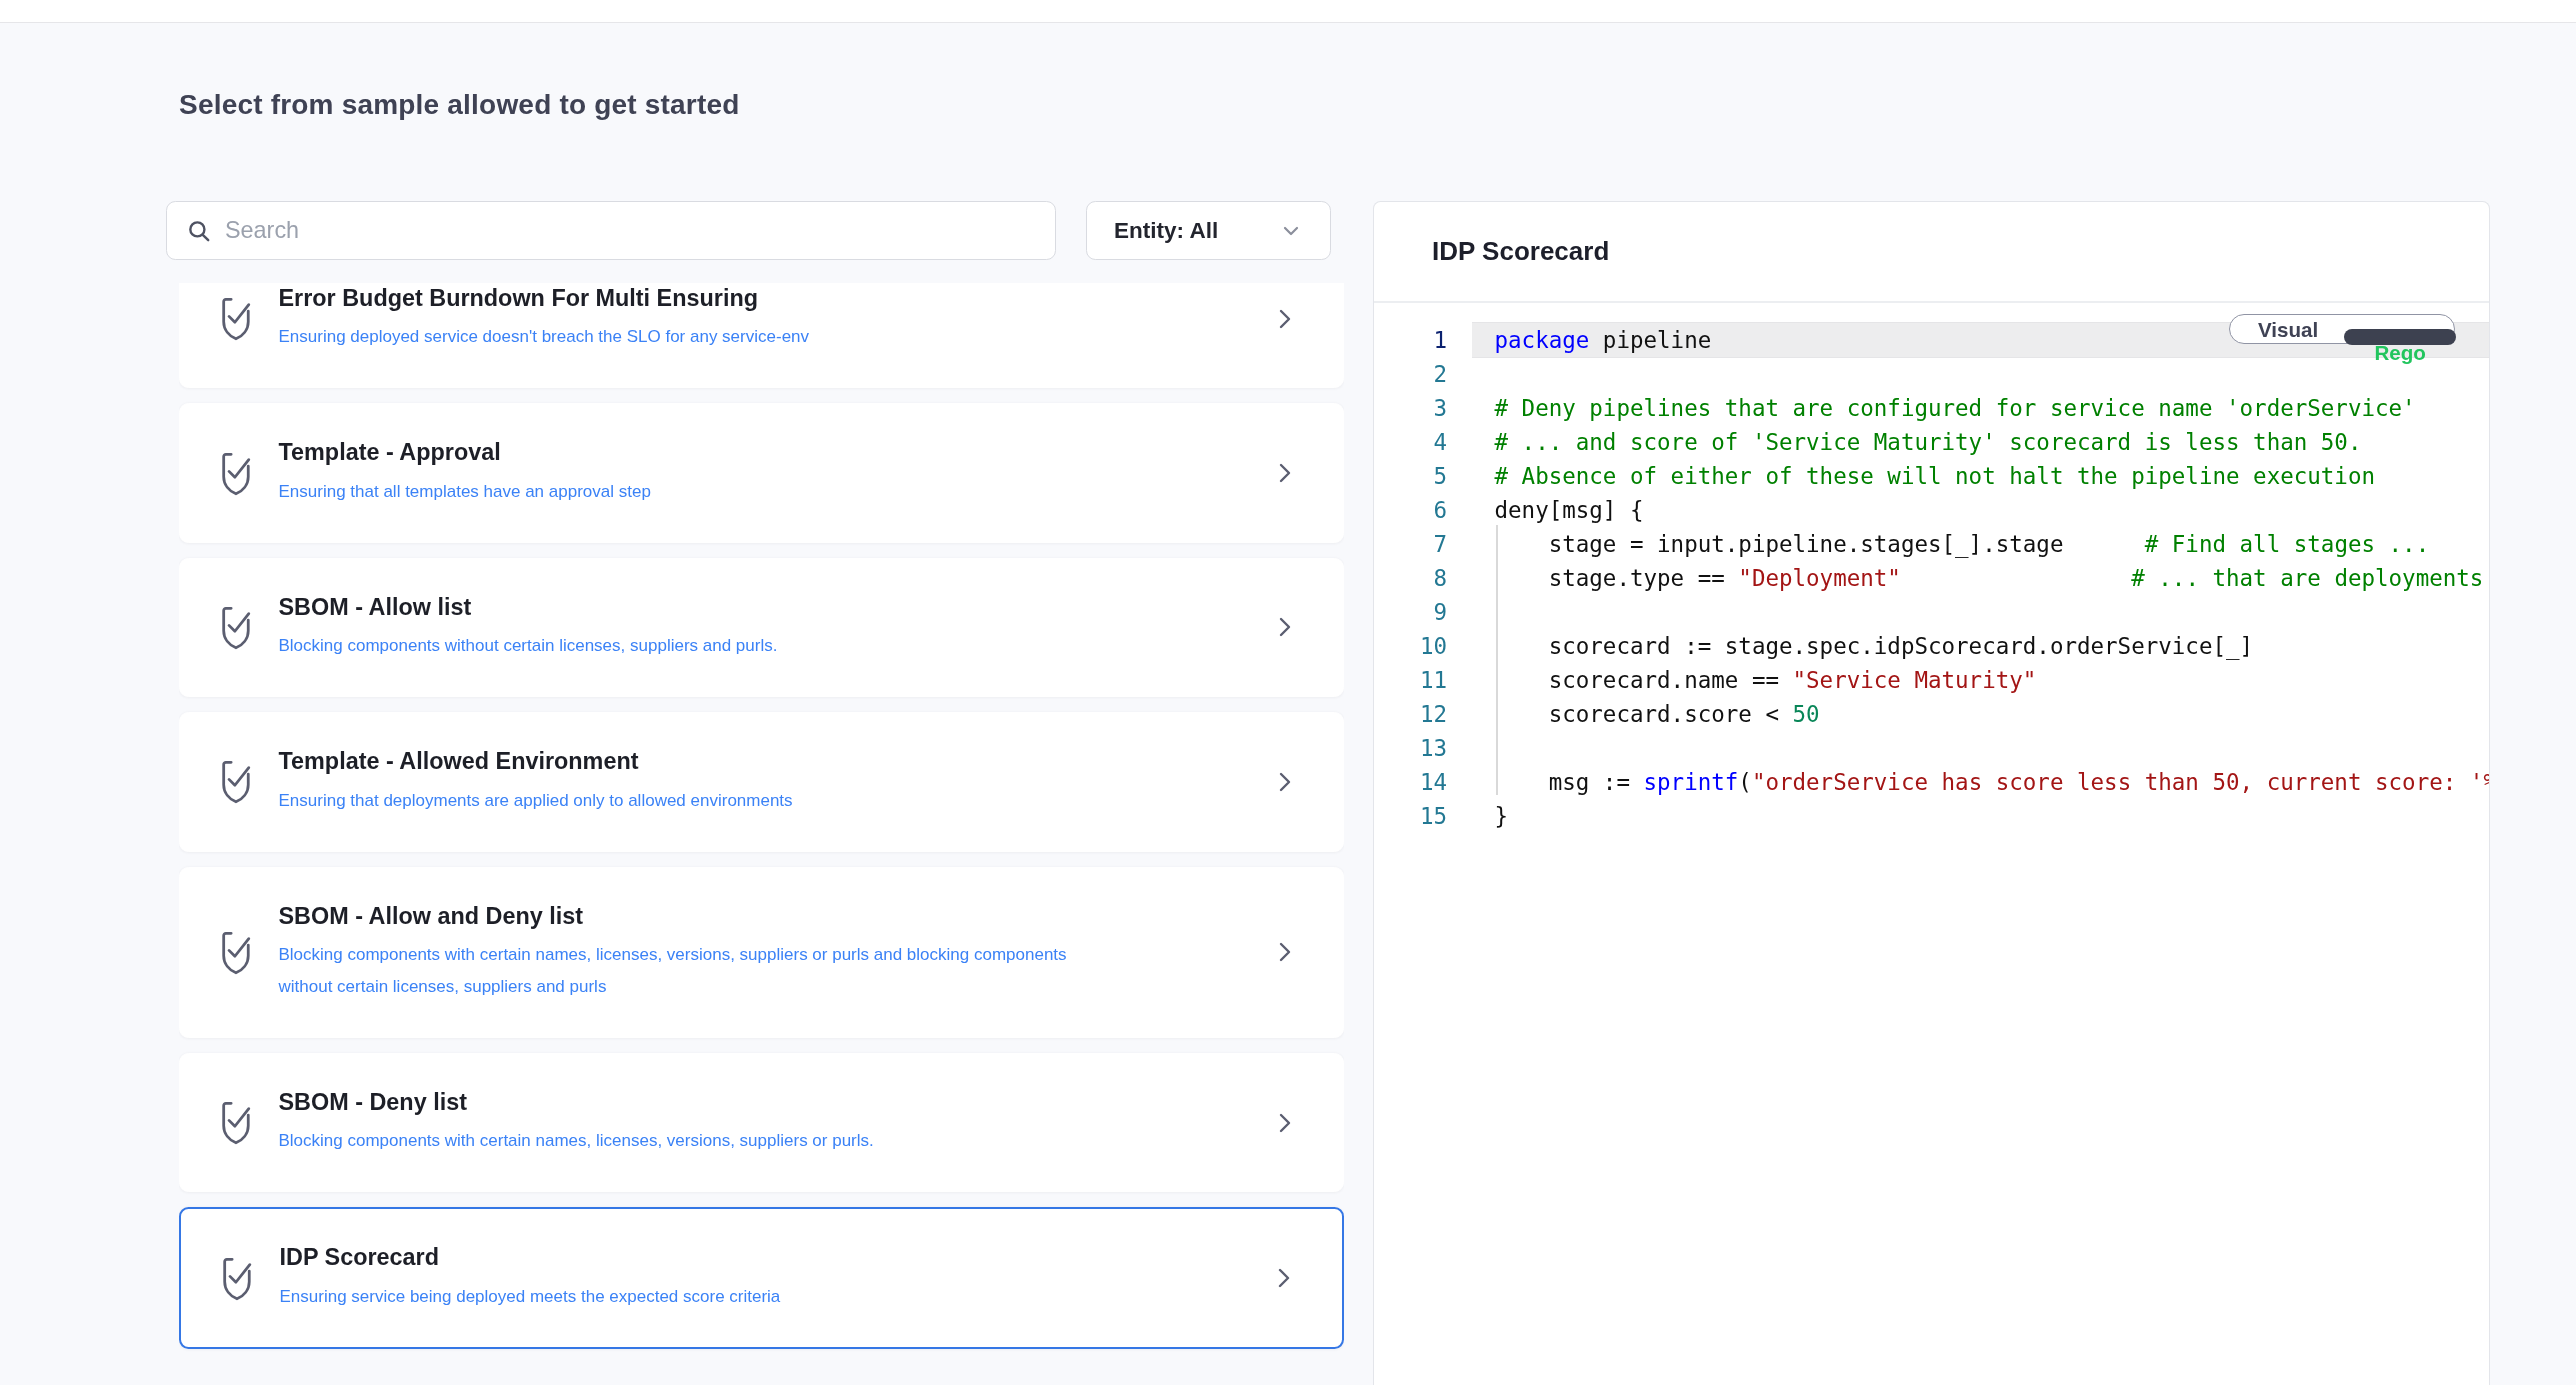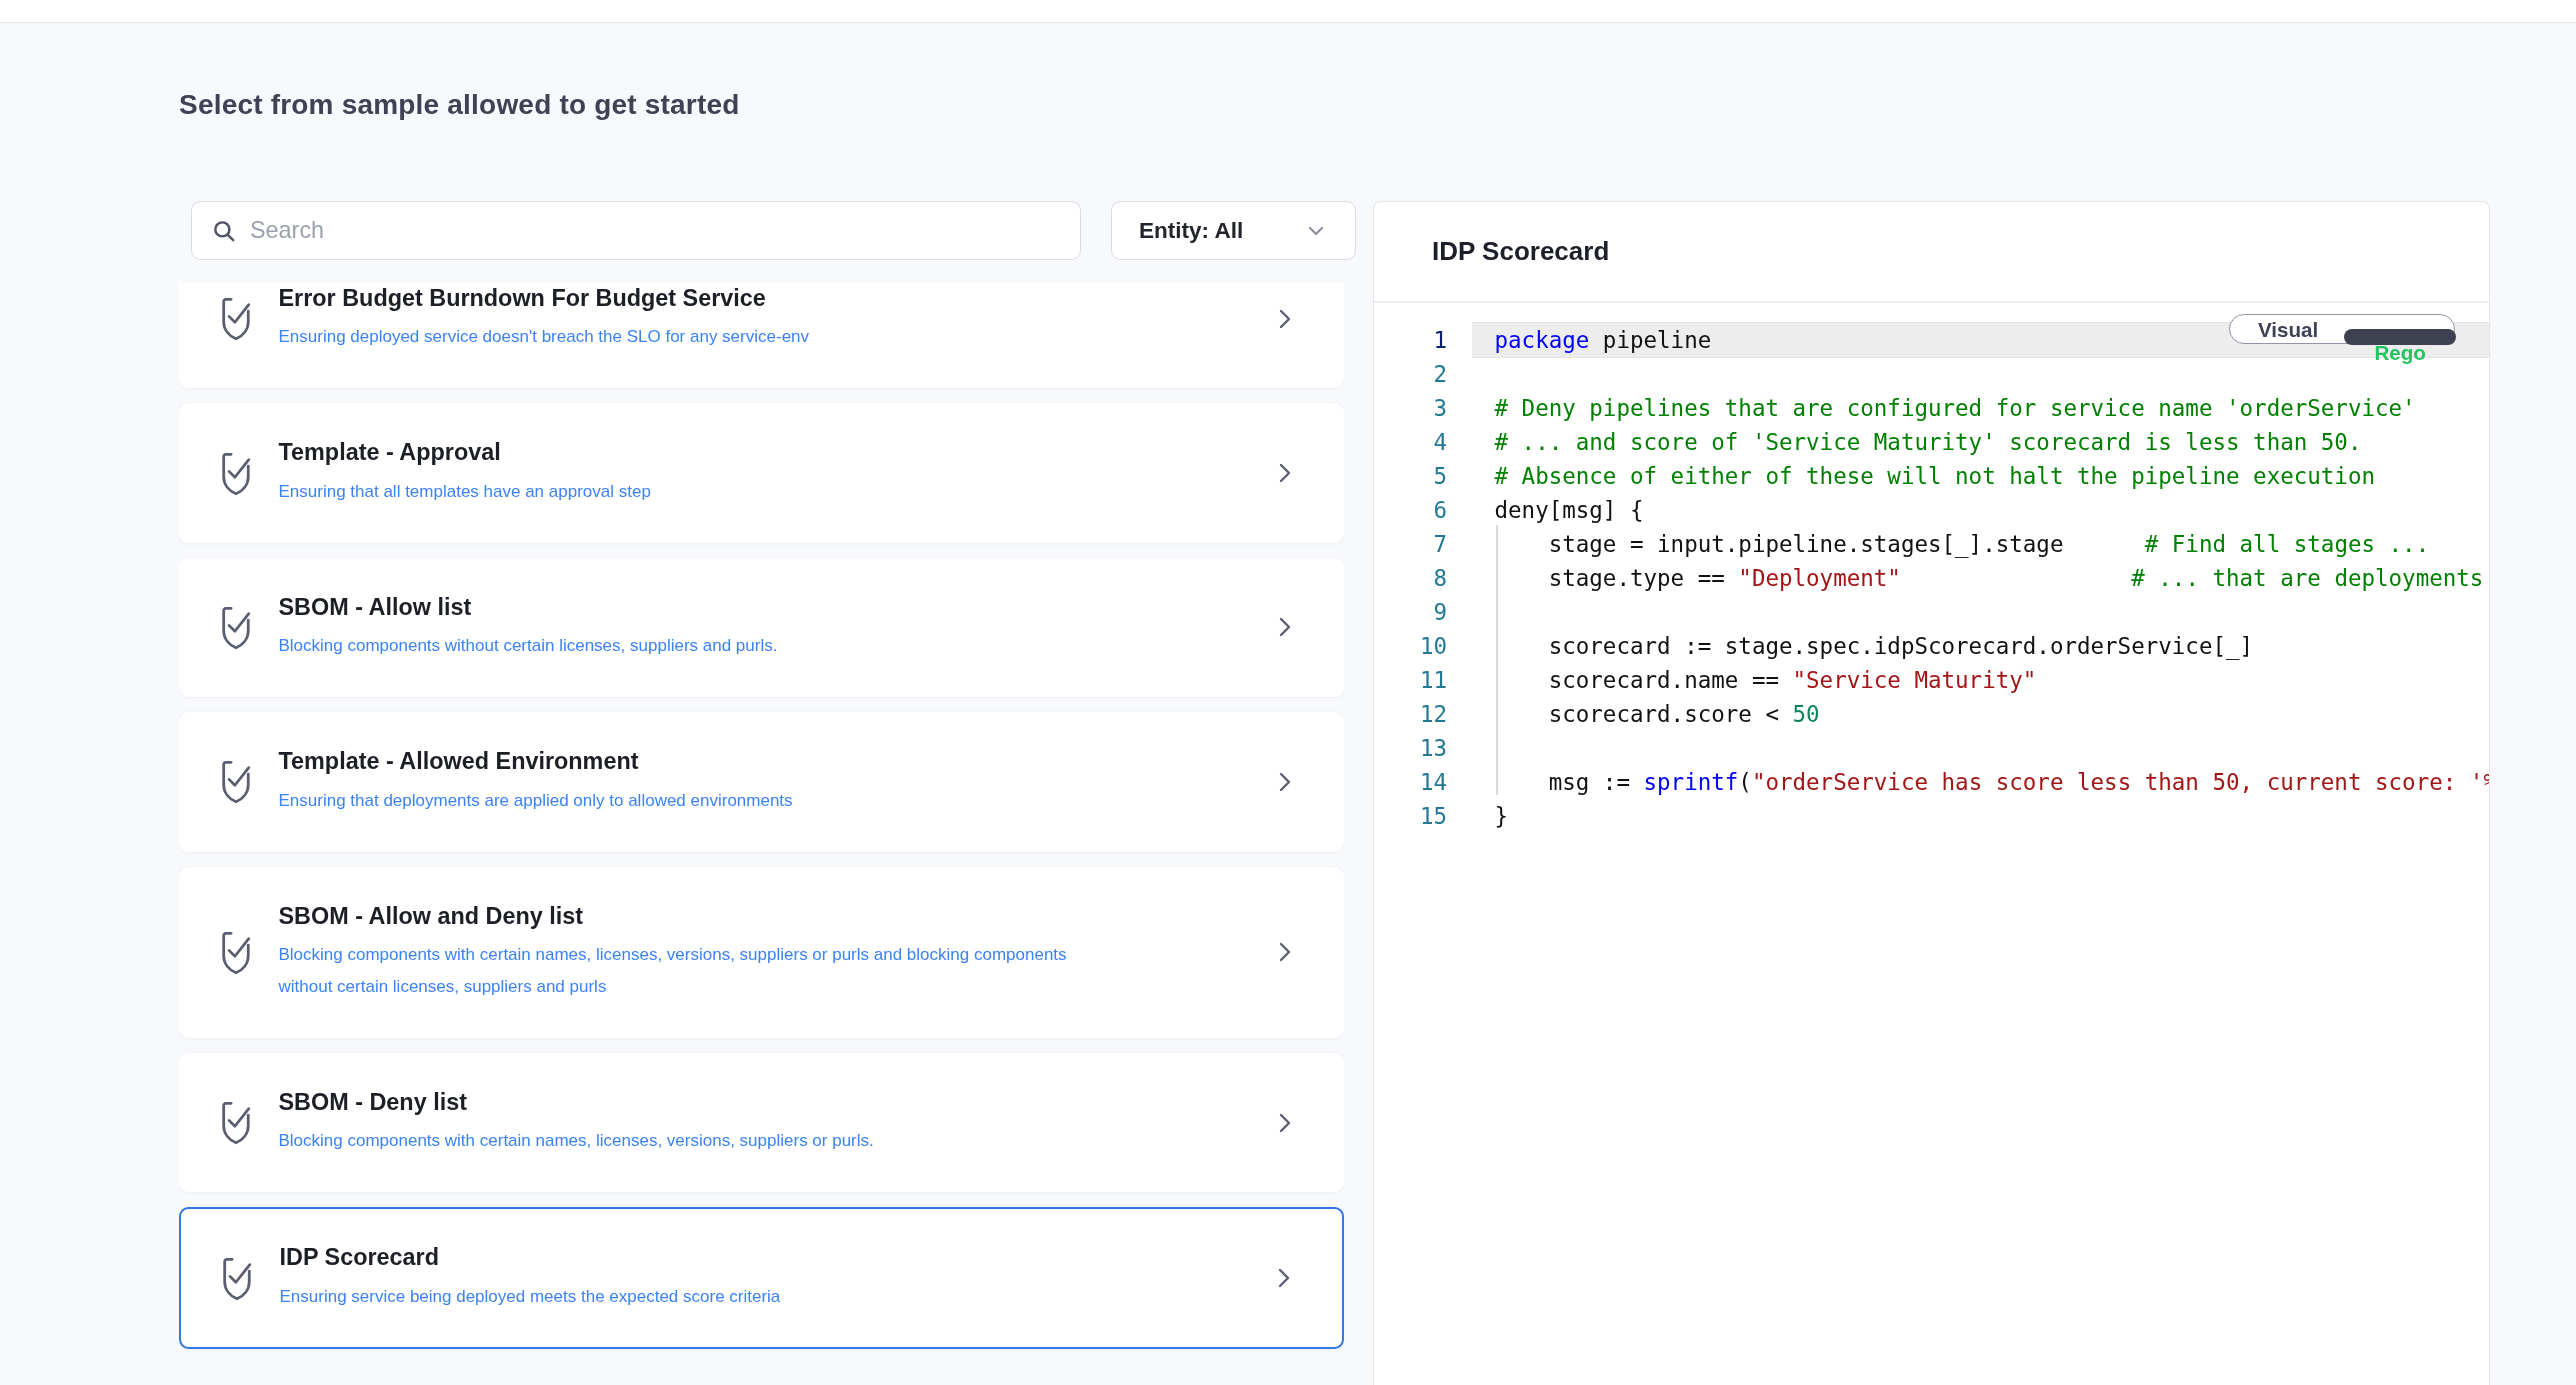--- a/index.html
+++ b/index.html
@@ -6,21 +6,21 @@
   html,body { width:2576px; height:1385px; overflow:hidden; }
   body { font-family:"Liberation Sans", sans-serif; background:#f8f9fc; position:relative; }
 
   .topbar { position:absolute; left:0; top:0; width:2576px; height:22.5px;
             background:#ffffff; border-bottom:1.9px solid #e6e6e9; }
 
   .heading { position:absolute; left:179px; top:89px; font-size:28px; font-weight:bold;
              color:#3f4254; letter-spacing:0.2px; }
 
   
-  .controls { position:absolute; left:191px; top:201px; width:1165px; height:59px; display:flex; gap:30px; }
+  .controls { position:absolute; left:166px; top:201px; width:1165px; height:59px; display:flex; gap:30px; }
   .search-box { width:890px; height:59px; background:#fff; border:1.9px solid #d9dbe1; border-radius:9.4px;
                 display:flex; align-items:center; padding:0 19px; gap:13px; }
   .search-box input { border:none; outline:none; flex:1; font-size:23.4px; color:#2b2e38;
                       font-family:"Liberation Sans", sans-serif; background:transparent; }
   .search-box input::placeholder { color:#9ba1ad; }
   .entity-select { width:245px; height:59px; background:#fff; border:1.9px solid #d9dbe1; border-radius:9.4px;
                    display:flex; align-items:center; padding:0 27px; cursor:pointer; }
   .entity-select .label { font-size:22.5px; color:#23252e; font-weight:bold; flex:1; }
 
   
@@ -89,21 +89,21 @@
   </div>
 </div>
 
 <div class="policy-list">
   <div class="policy-card clipped">
     <svg class="card-icon" viewBox="0 0 36 44" fill="none" stroke="#5b5e70" stroke-width="2.6" stroke-linecap="round" stroke-linejoin="round">
       <path d="M13 4 H8 C6.9 4 6 4.9 6 6 V25 C6 32.5 11 38.3 17.5 41 C24 38.3 29 32.5 29 25 V15"></path>
       <polyline points="11,20 16.5,25.5 29.5,9"></polyline>
     </svg>
     <div class="card-text">
-      <div class="card-title">Error Budget Burndown For Budget Service</div>
+      <div class="card-title">Error Budget Burndown For Multi Ensuring</div>
       <div class="card-desc">Ensuring deployed service doesn't breach the SLO for any service-env</div>
     </div>
     <svg class="card-chevron" viewBox="0 0 24 24" fill="none" stroke="#5b5e70" stroke-width="2.4" stroke-linecap="round" stroke-linejoin="round">
       <polyline points="8,4 16,12 8,20"></polyline>
     </svg>
   </div>
 
   <div class="policy-card">
     <svg class="card-icon" viewBox="0 0 36 44" fill="none" stroke="#5b5e70" stroke-width="2.6" stroke-linecap="round" stroke-linejoin="round">
       <path d="M13 4 H8 C6.9 4 6 4.9 6 6 V25 C6 32.5 11 38.3 17.5 41 C24 38.3 29 32.5 29 25 V15"></path>

